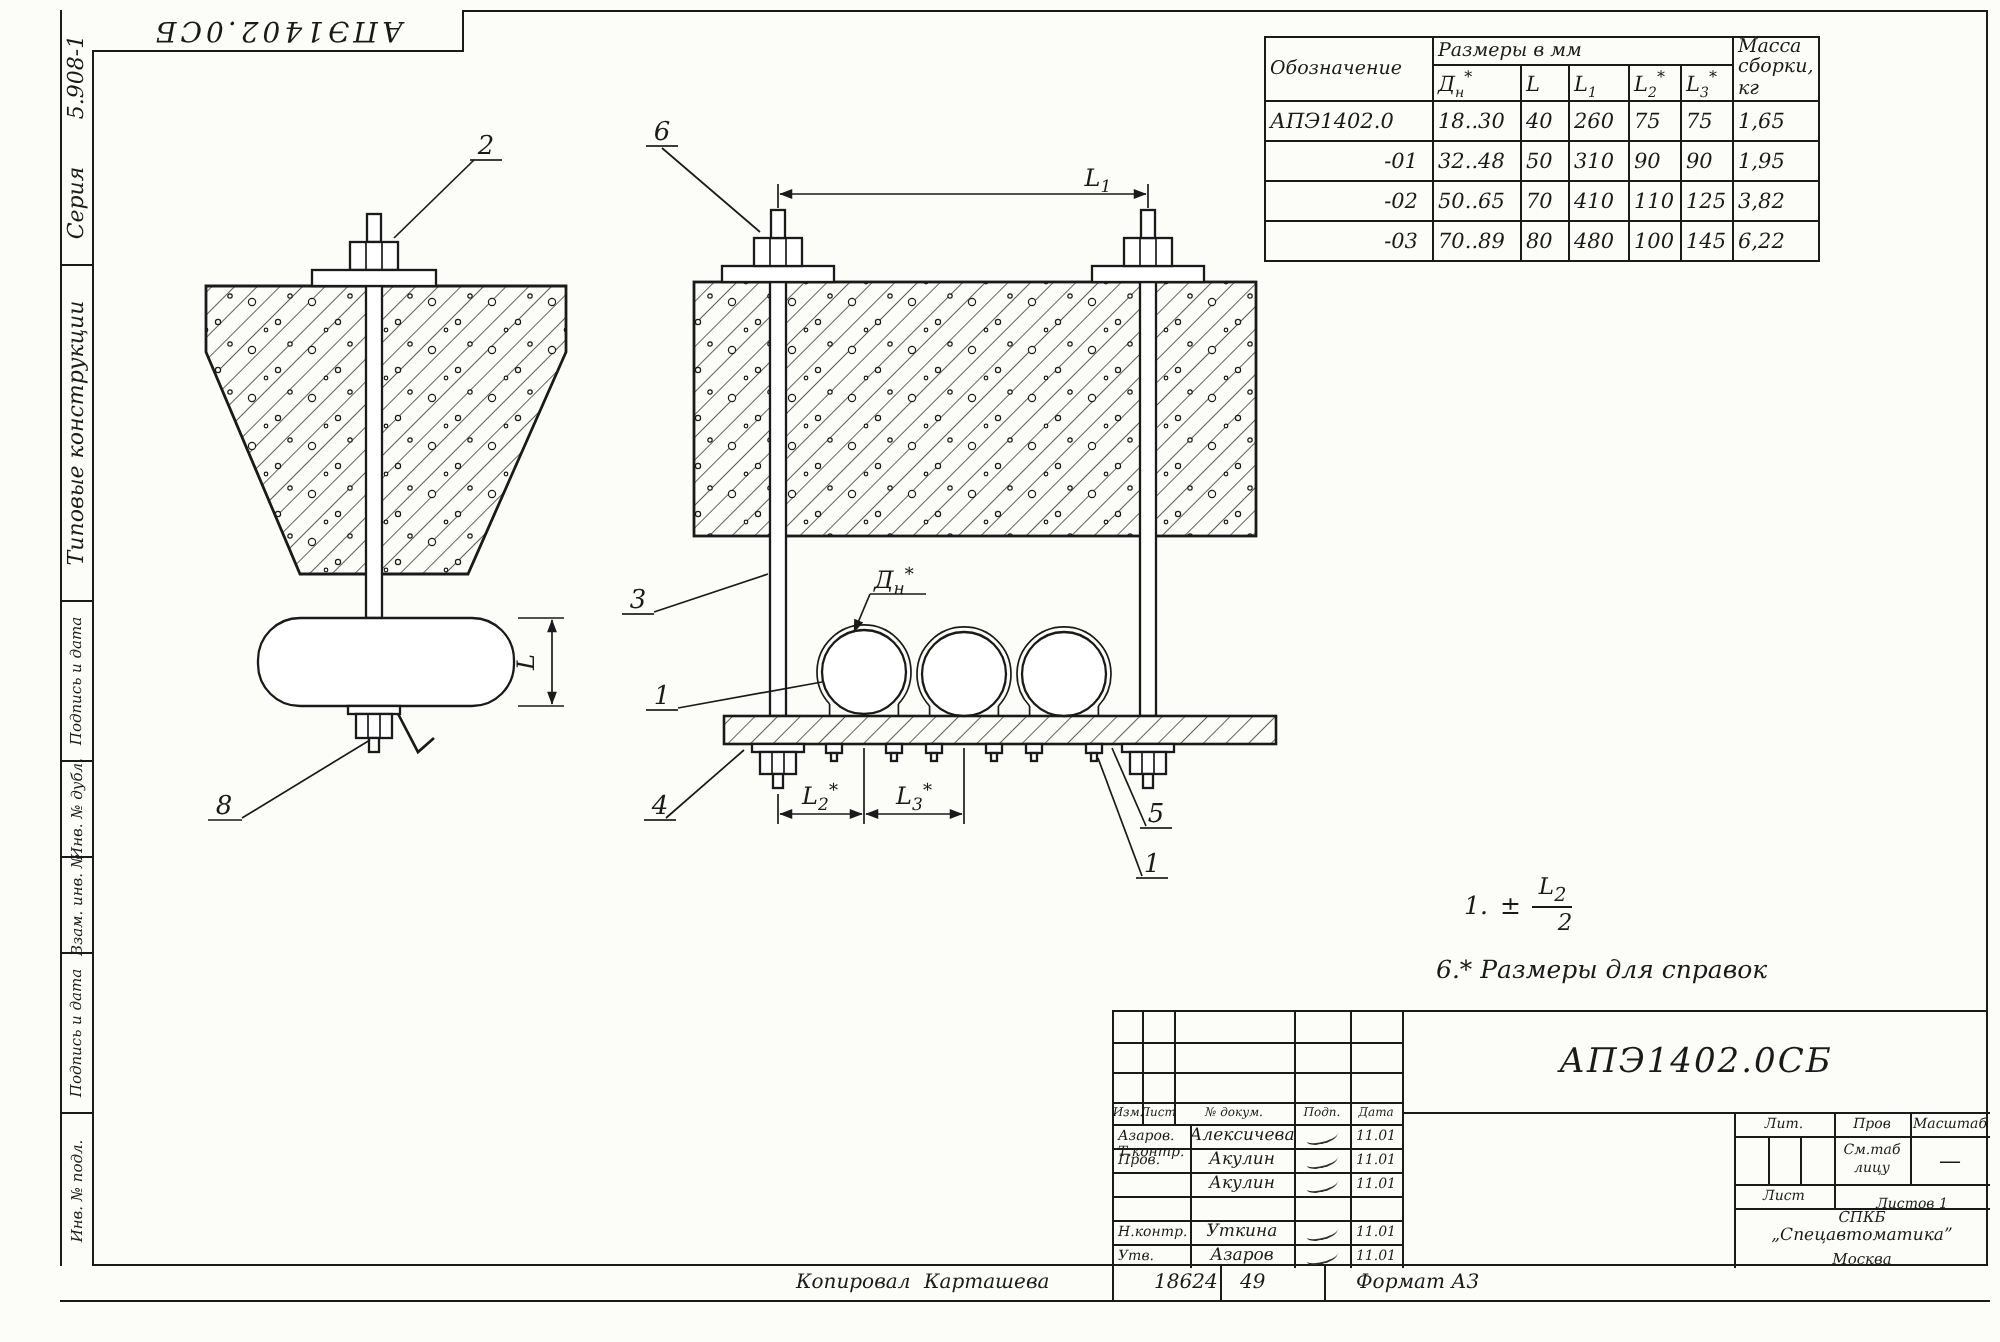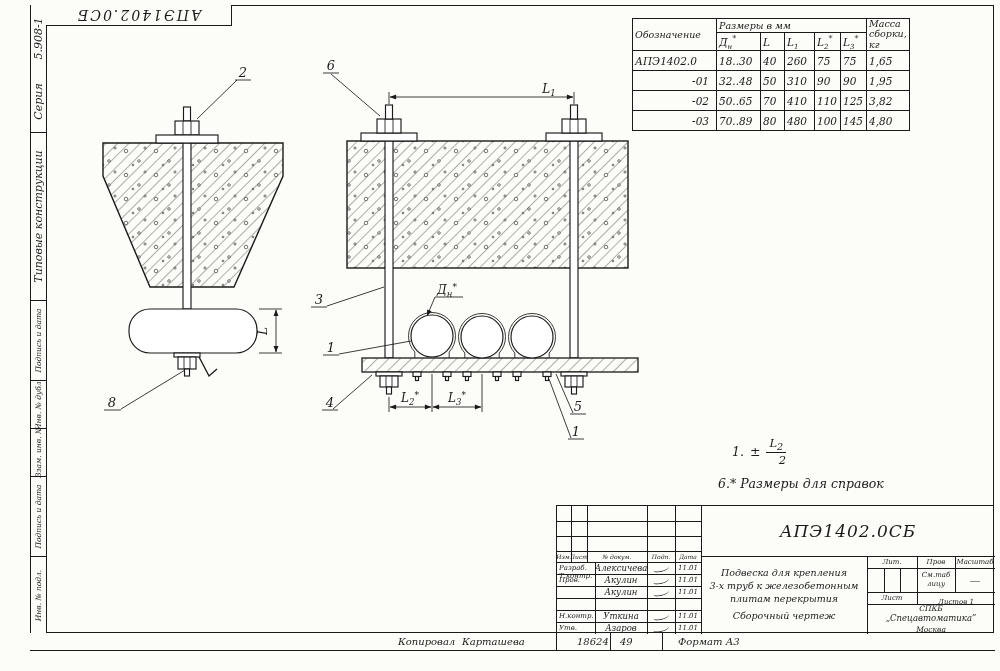--- a/index.html
+++ b/index.html
@@ -331,21 +331,21 @@
         <td>125</td>
         <td>3,82</td>
       </tr>
       <tr>
         <td class="rt">-03</td>
         <td>70..89</td>
         <td>80</td>
         <td>480</td>
         <td>100</td>
         <td>145</td>
-        <td>4,80</td>
+        <td>6,22</td>
       </tr>
     </tbody>
   </table>
 
   <div class="notes">
     <div class="note1">
       <span>1.</span>
       <span>±</span>
       <span class="frac">
         <span class="num"><i>L</i><sub>2</sub></span>
@@ -382,21 +382,21 @@
       <div class="h" style="left:310px;top:86px;width:128px"></div>
       <div class="h" style="left:310px;top:98px;width:128px"></div>
     </div>
 
     <div class="cell lab6" style="left:0;top:45px;width:14px;height:11px">Изм.</div>
     <div class="cell lab6" style="left:14px;top:45px;width:16px;height:11px">Лист</div>
     <div class="cell lab6" style="left:30px;top:45px;width:60px;height:11px">№ докум.</div>
     <div class="cell lab6" style="left:90px;top:45px;width:28px;height:11px">Подп.</div>
     <div class="cell lab6" style="left:118px;top:45px;width:26px;height:11px">Дата</div>
 
-    <div class="cell role" style="left:0;top:56px;width:38px;height:12px">Разраб.</div>
+    <div class="cell role" style="left:0;top:56px;width:38px;height:12px">Азаров.</div>
     <div class="cell pname" style="left:38px;top:56px;width:52px;height:12px">Алексичева</div>
     <div class="cell" style="left:90px;top:56px;width:28px;height:12px">
         <span class="squig"></span>
       </div>
     <div class="cell pdate" style="left:118px;top:56px;width:26px;height:12px">11.01</div>
 
     <div class="cell role" style="left:0;top:68px;width:38px;height:12px">Пров.</div>
     <div class="cell pname" style="left:38px;top:68px;width:52px;height:12px">Акулин</div>
     <div class="cell" style="left:90px;top:68px;width:28px;height:12px">
         <span class="squig"></span>
@@ -423,26 +423,20 @@
 
     <div class="cell role" style="left:0;top:116px;width:38px;height:12px">Утв.</div>
     <div class="cell pname" style="left:38px;top:116px;width:52px;height:12px">Азаров</div>
     <div class="cell" style="left:90px;top:116px;width:28px;height:12px">
         <span class="squig"></span>
       </div>
     <div class="cell pdate" style="left:118px;top:116px;width:26px;height:12px">11.01</div>
 
     <div class="cell desig" style="left:144px;top:0;width:294px;height:50px">АПЭ1402.0СБ</div>
 
-    <div class="cell name" style="left:144px;top:50px;width:166px;height:78px">
-      <div>Подвеска для крепления</div>
-      <div>3-х труб к железобетонным</div>
-      <div>плитам перекрытия</div>
-      <div class="gap">Сборочный чертеж</div>
-    </div>
 
     <div class="cell lab7" style="left:310px;top:50px;width:50px;height:12px">Лит.</div>
     <div class="cell lab7" style="left:360px;top:50px;width:38px;height:12px">Пров</div>
     <div class="cell lab7" style="left:398px;top:50px;width:40px;height:12px">Масштаб</div>
 
     <div class="cell" style="left:360px;top:62px;width:38px;height:24px;flex-direction:column;font-size:7px;line-height:1.25">
       <div>См.таб</div>
       <div>лицу</div>
     </div>
     <div class="cell" style="left:398px;top:62px;width:40px;height:24px;font-size:11px">—</div>

